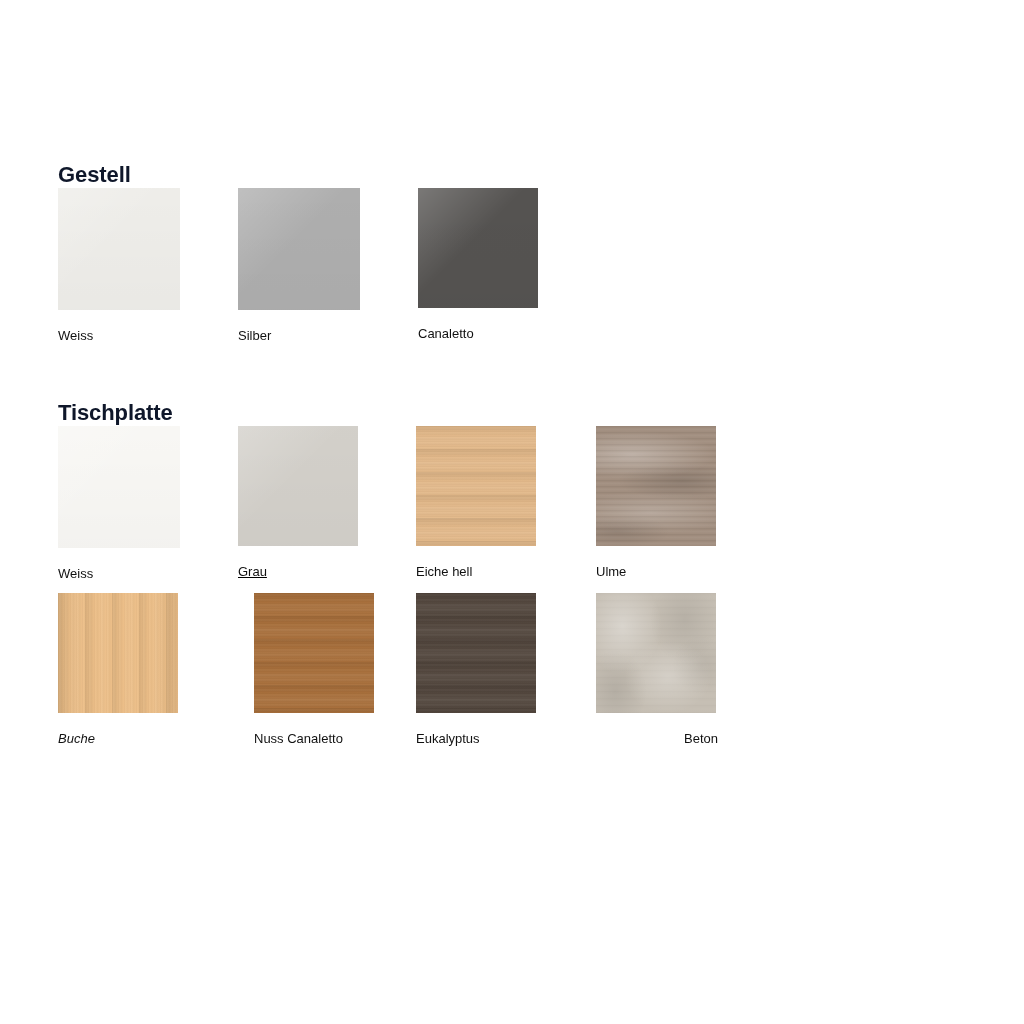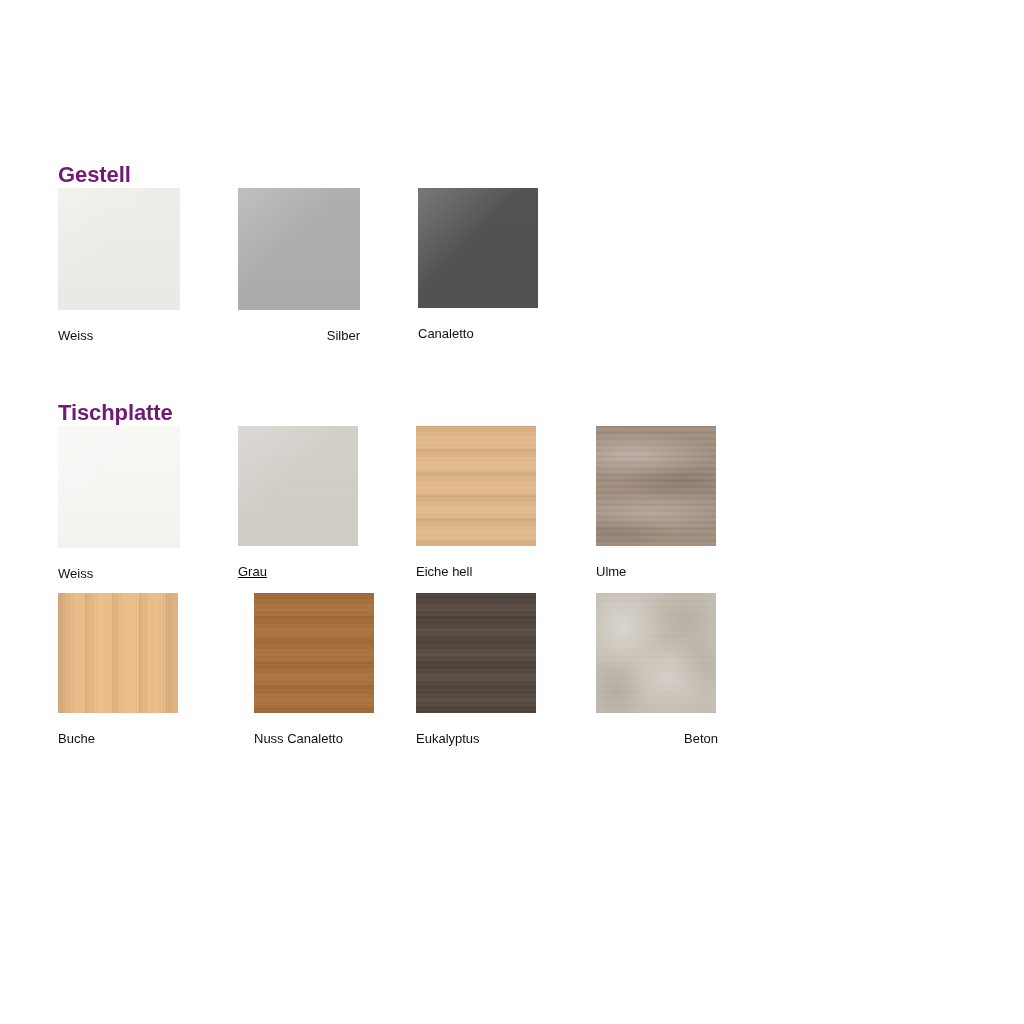--- a/index.html
+++ b/index.html
@@ -28,21 +28,21 @@
   .section {
     position: absolute;
     left: 58px;
   }
   #section-gestell   { top: 162px; }
   #section-tischplatte { top: 400px; }
 
   .section-heading {
     font-size: 22px;
     font-weight: bold;
-    color: #701a75;
+    color: #0f172a;
     letter-spacing: -0.1px;
     line-height: 26px;
     margin: 0 0 0 0;
     white-space: nowrap;
   }
 
   .swatch-row {
     position: relative;
     height: 167px;
   }
@@ -162,21 +162,21 @@
 
   <div class="section" id="section-gestell">
     <h2 class="section-heading">Gestell</h2>
     <div class="swatch-row row-gestell" id="row-gestell-0">
         <div class="swatch-item" style="left: 0px;">
           <div class="swatch-chip" style="background-color: rgb(241, 240, 236); width: 122px; height: 122px;">
             <div class="grain grain-flat"></div>
           </div>
           <div class="swatch-label">Weiss</div>
         </div>
-        <div class="swatch-item" style="left: 180px; text-align: right;">
+        <div class="swatch-item" style="left: 180px;">
           <div class="swatch-chip" style="background-color: rgb(176, 176, 176); width: 122px; height: 122px;">
             <div class="grain grain-flat"></div>
           </div>
           <div class="swatch-label">Silber</div>
         </div>
         <div class="swatch-item" style="left: 360px;">
           <div class="swatch-chip" style="background-color: rgb(86, 84, 82); width: 120px; height: 120px;">
             <div class="grain grain-flat"></div>
           </div>
           <div class="swatch-label">Canaletto</div>
@@ -206,21 +206,21 @@
           <div class="swatch-label">Eiche hell</div>
         </div>
         <div class="swatch-item" style="left: 538px;">
           <div class="swatch-chip" style="background-color: rgb(160, 141, 126); width: 120px; height: 120px;">
             <div class="grain grain-wavy"></div>
           </div>
           <div class="swatch-label">Ulme</div>
         </div>
       </div>
     <div class="swatch-row" id="row-tischplatte-1">
-        <div class="swatch-item" style="left: 0px;">
+        <div class="swatch-item" style="left: 0px; font-style: italic;">
           <div class="swatch-chip" style="background-color: rgb(237, 191, 136); width: 120px; height: 120px;">
             <div class="grain grain-vertical"></div>
           </div>
           <div class="swatch-label">Buche</div>
         </div>
         <div class="swatch-item" style="left: 180px; padding-left: 16px;">
           <div class="swatch-chip" style="background-color: rgb(169, 112, 60); width: 120px; height: 120px;">
             <div class="grain grain-horizontal"></div>
           </div>
           <div class="swatch-label">Nuss Canaletto</div>

